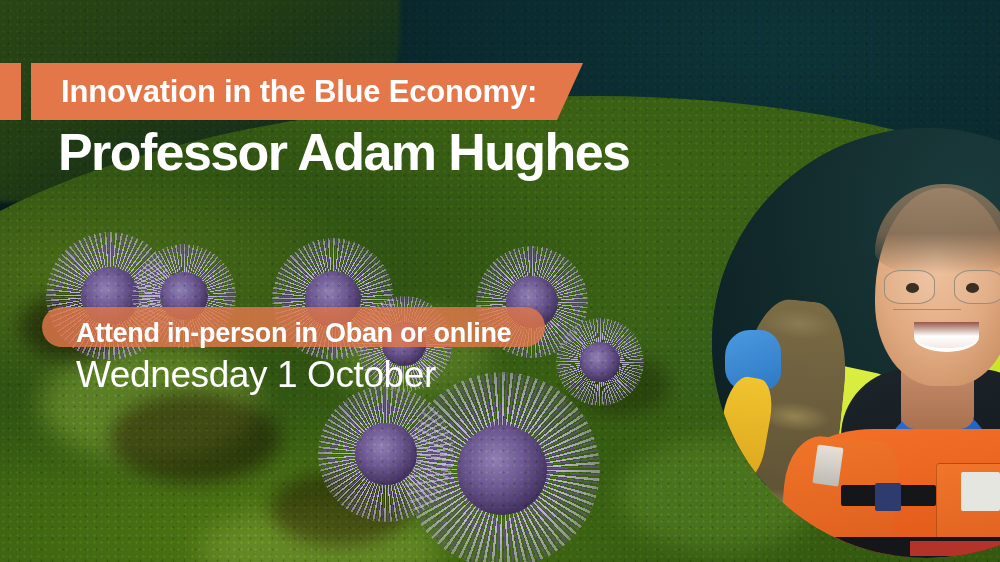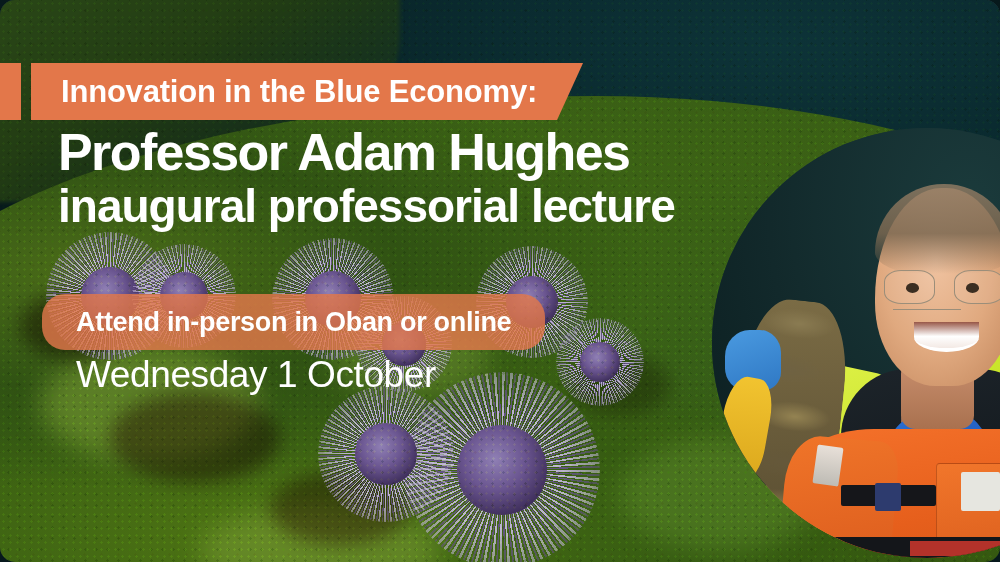--- a/index.html
+++ b/index.html
@@ -11,21 +11,20 @@
     background: #07191c;
     font-family: "Liberation Sans", sans-serif;
   }
 
   .poster {
     position: relative;
     width: 1000px;
     height: 562px;
     overflow: hidden;
     background: #404040;
-    border-radius: 15px;
   }
 
   
   .bg { position: absolute; inset: 0; overflow: hidden; }
 
   
   .bg-water {
     position: absolute; inset: 0;
     background:
       radial-gradient(ellipse 70% 55% at 78% 8%, #0d3338 0%, #0a2a2f 45%, #07191c 100%),
@@ -165,24 +164,24 @@
     font-weight: bold;
     line-height: 1.1;
     letter-spacing: -1px;
     white-space: nowrap;
     margin-top: 2px;
   }
 
   
   .pill {
     position: absolute;
-    left: 42px; top: 294px;
-    height: 56px;
+    left: 42px; top: 307px;
+    height: 40px;
     padding: 0 34px;
-    display: flex; align-items: center;
+    display: flex; align-items: flex-end;
     background: rgba(226,119,74,.82);
     border-radius: 23px;
   }
   .pill-text {
     color: #ffffff;
     font-size: 27px;
     font-weight: bold;
     white-space: nowrap;
     letter-spacing: -.3px;
     line-height: 1;
@@ -514,21 +513,20 @@
     <div class="pt-strap-red"></div>
   </div>
 
   <div class="banner-tab"></div>
   <div class="banner">
     <span class="banner-text">Innovation in the Blue Economy:</span>
   </div>
 
   <div class="headline">
     <div class="headline-name">Professor Adam Hughes</div>
-    <div class="headline-sub">inaugural professorial lecture</div>
   </div>
 
   <div class="pill">
     <span class="pill-text">Attend in-person in Oban or online</span>
   </div>
 
   <div class="datetime">
     <div>Wednesday 1 October</div>
   </div>
 

